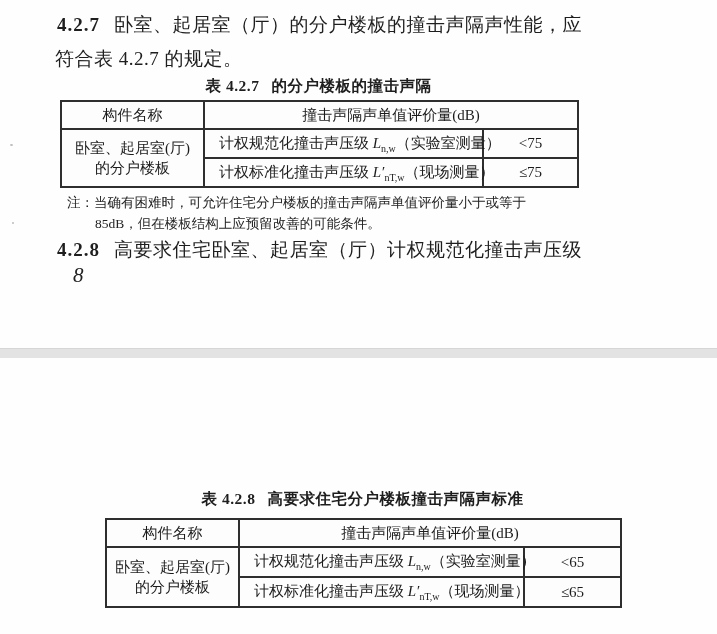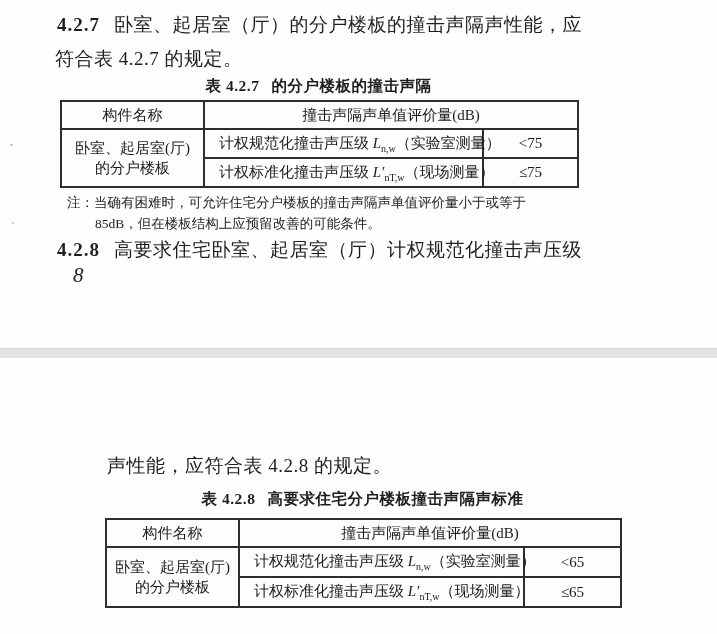--- a/index.html
+++ b/index.html
@@ -93,23 +93,20 @@
     <div class="page-num" style="left:73px;top:263px;">8</div>
 
     <span class="speck" style="left:10px;top:144px;width:3px;height:2px;"></span>
     <span class="speck" style="left:12px;top:222px;width:2px;height:2px;"></span>
   </div>
 
   <div id="separator"></div>
 
   <div class="page" id="page-2">
 
-    <div class="body-line" style="left:107px;top:97px;">
-      <span>声性能，应符合表 4.2.8 的规定。</span>
-    </div>
 
     <div class="tbl-caption" style="left:105px;top:131px;width:515px;">
       <span class="cap-num">表 4.2.8</span><span>高要求住宅分户楼板撞击声隔声标准</span>
     </div>
 
     <table class="std" style="left:105px;top:160px;width:515px;">
       <colgroup>
           <col style="width:133px">
           <col style="width:285px">
           <col style="width:97px">

